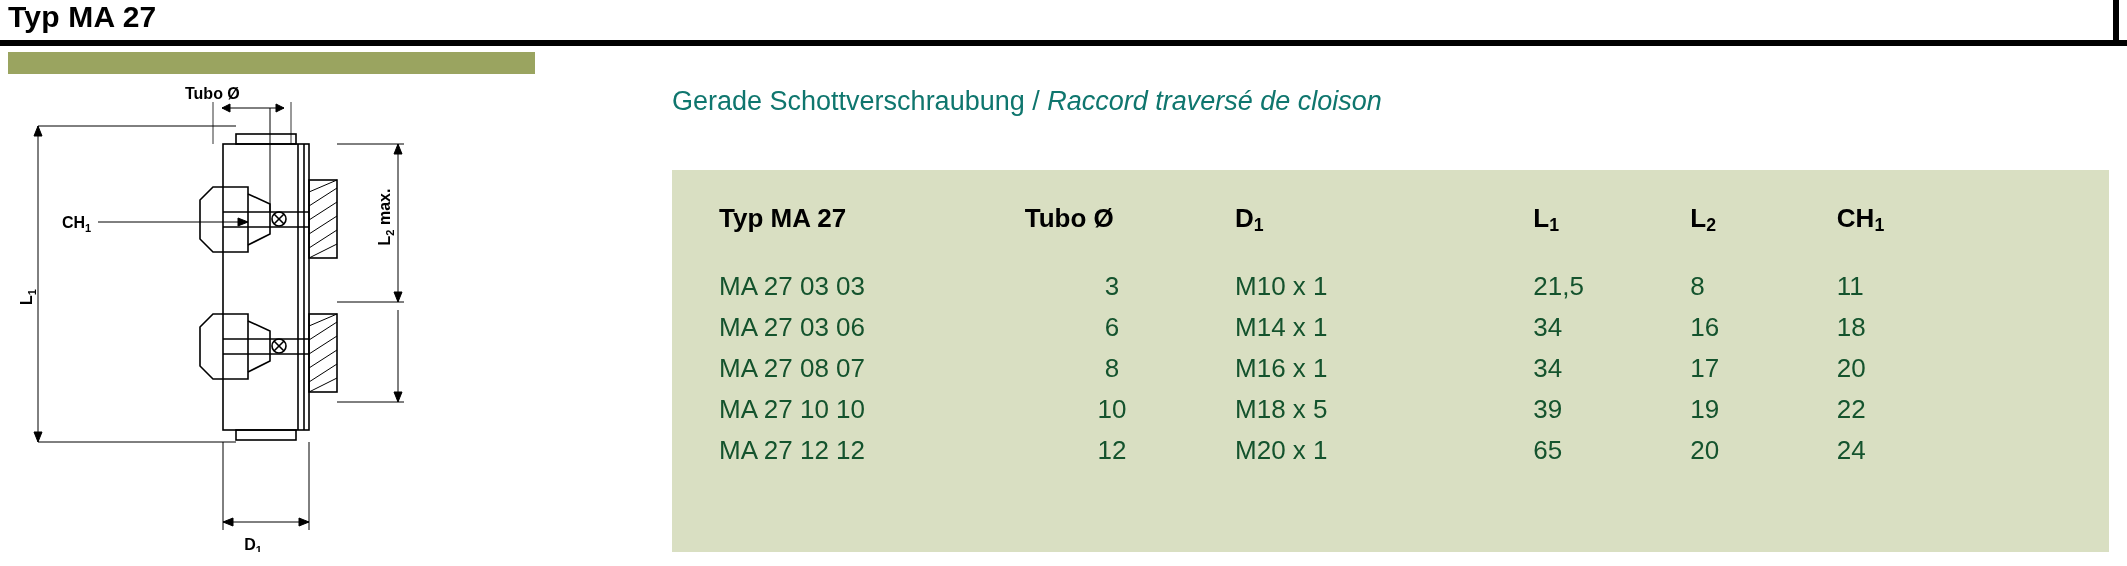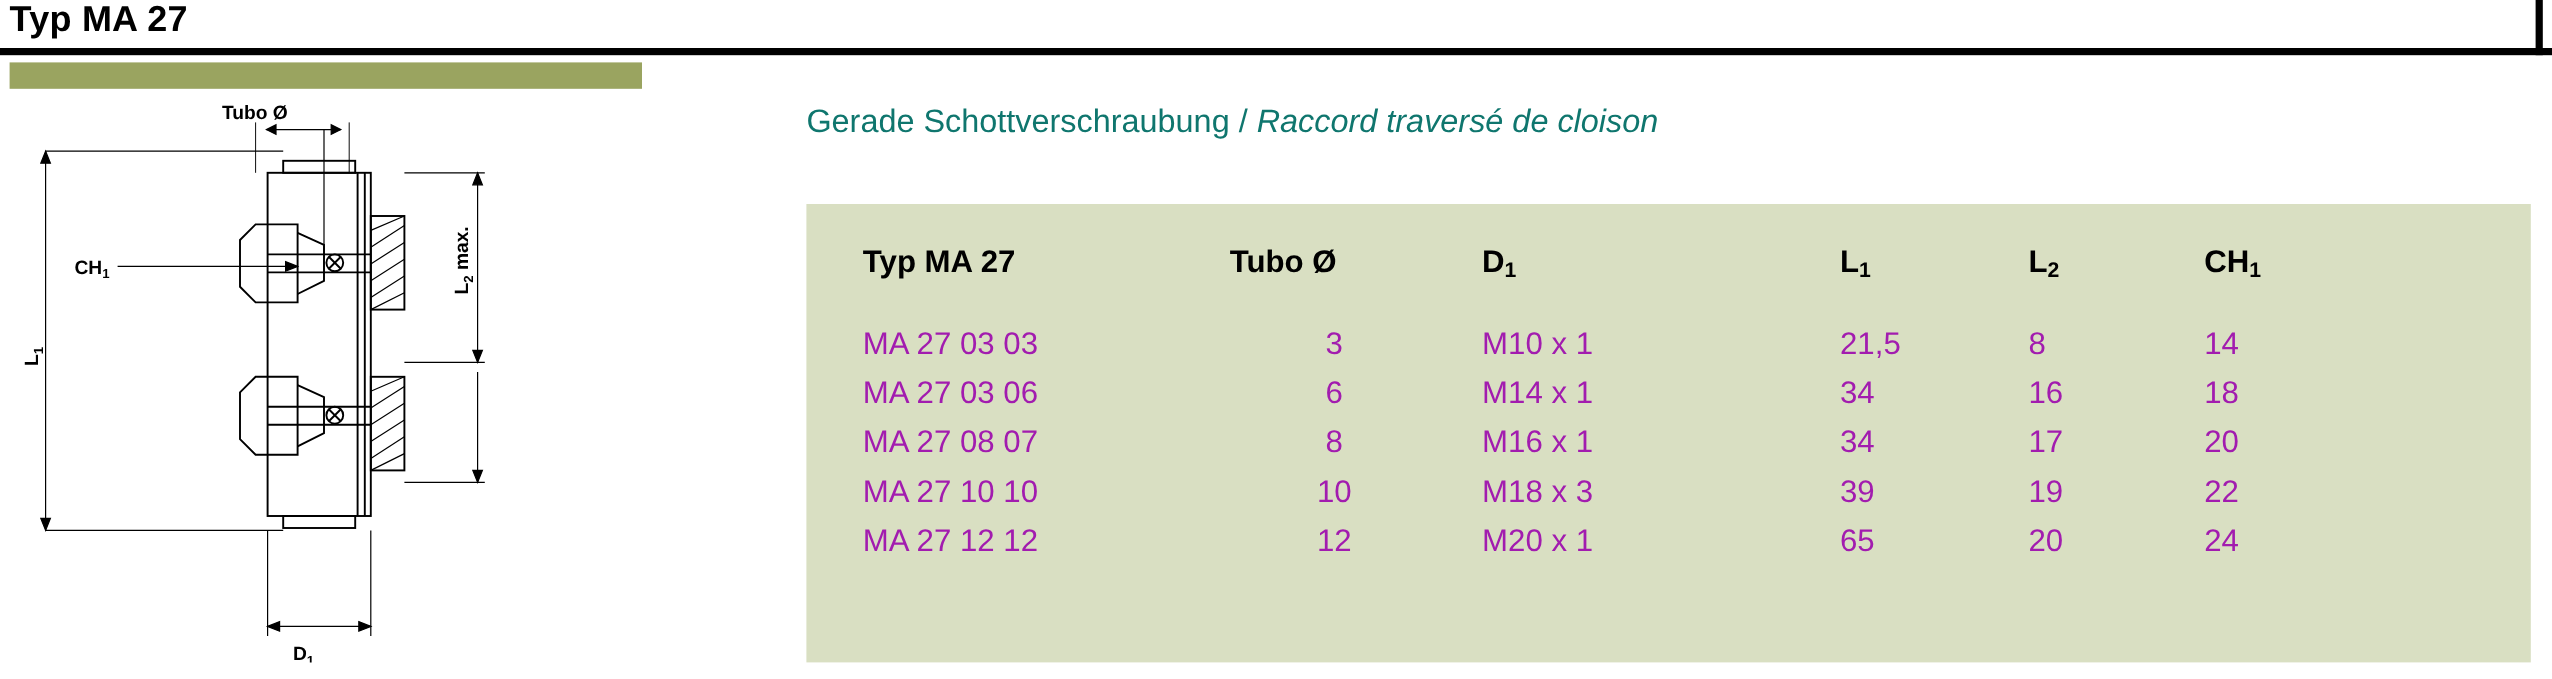--- a/index.html
+++ b/index.html
@@ -101,21 +101,21 @@
     color: #000;
     white-space: nowrap;
   }
   table.spec td {
     font-size: 26px;
     font-weight: normal;
     text-align: left;
     padding: 0;
     height: 41px;
     vertical-align: middle;
-    color: #a21caf;
+    color: #14532d;
     white-space: nowrap;
   }
   table.spec th.c-type, table.spec td.c-type { padding-left: 47px; width: 290px; }
   table.spec th.c-tubo { width: 165px; }
   table.spec td.c-tubo { width: 165px; text-align: center; padding-right: 36px; }
   table.spec th.c-d1   { width: 285px; }
   table.spec td.c-d1   { width: 285px; }
   table.spec th.c-l1   { width: 150px; }
   table.spec td.c-l1   { width: 150px; }
   table.spec th.c-l2   { width: 140px; }
@@ -260,42 +260,42 @@
         <th class="c-ch1"><span>CH</span><sub>1</sub></th>
       </tr>
     </thead>
     <tbody>
       <tr>
         <td class="c-type">MA 27 03 03</td>
         <td class="c-tubo">3</td>
         <td class="c-d1">M10 x 1</td>
         <td class="c-l1">21,5</td>
         <td class="c-l2">8</td>
-        <td class="c-ch1">14</td>
+        <td class="c-ch1">11</td>
       </tr>
       <tr>
         <td class="c-type">MA 27 03 06</td>
         <td class="c-tubo">6</td>
         <td class="c-d1">M14 x 1</td>
         <td class="c-l1">34</td>
         <td class="c-l2">16</td>
         <td class="c-ch1">18</td>
       </tr>
       <tr>
         <td class="c-type">MA 27 08 07</td>
         <td class="c-tubo">8</td>
         <td class="c-d1">M16 x 1</td>
         <td class="c-l1">34</td>
         <td class="c-l2">17</td>
         <td class="c-ch1">20</td>
       </tr>
       <tr>
         <td class="c-type">MA 27 10 10</td>
         <td class="c-tubo">10</td>
-        <td class="c-d1">M18 x 3</td>
+        <td class="c-d1">M18 x 5</td>
         <td class="c-l1">39</td>
         <td class="c-l2">19</td>
         <td class="c-ch1">22</td>
       </tr>
       <tr>
         <td class="c-type">MA 27 12 12</td>
         <td class="c-tubo">12</td>
         <td class="c-d1">M20 x 1</td>
         <td class="c-l1">65</td>
         <td class="c-l2">20</td>

